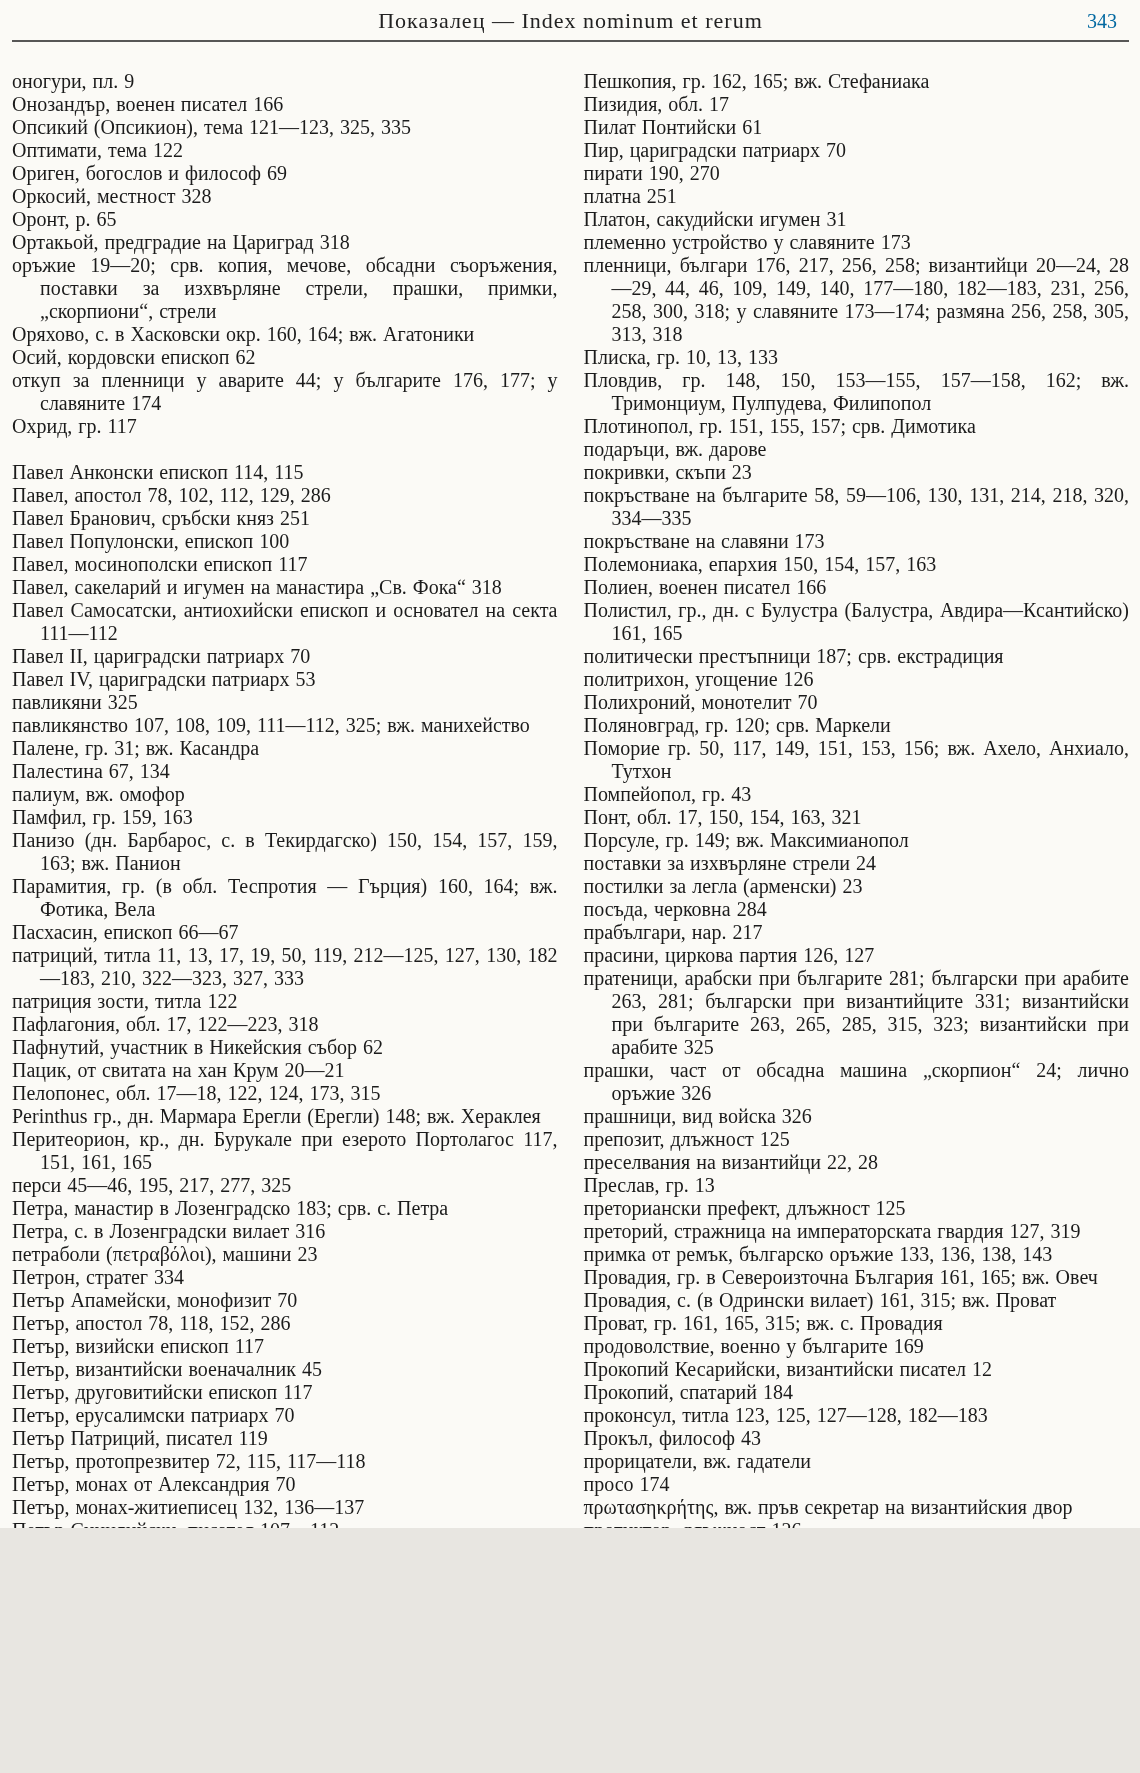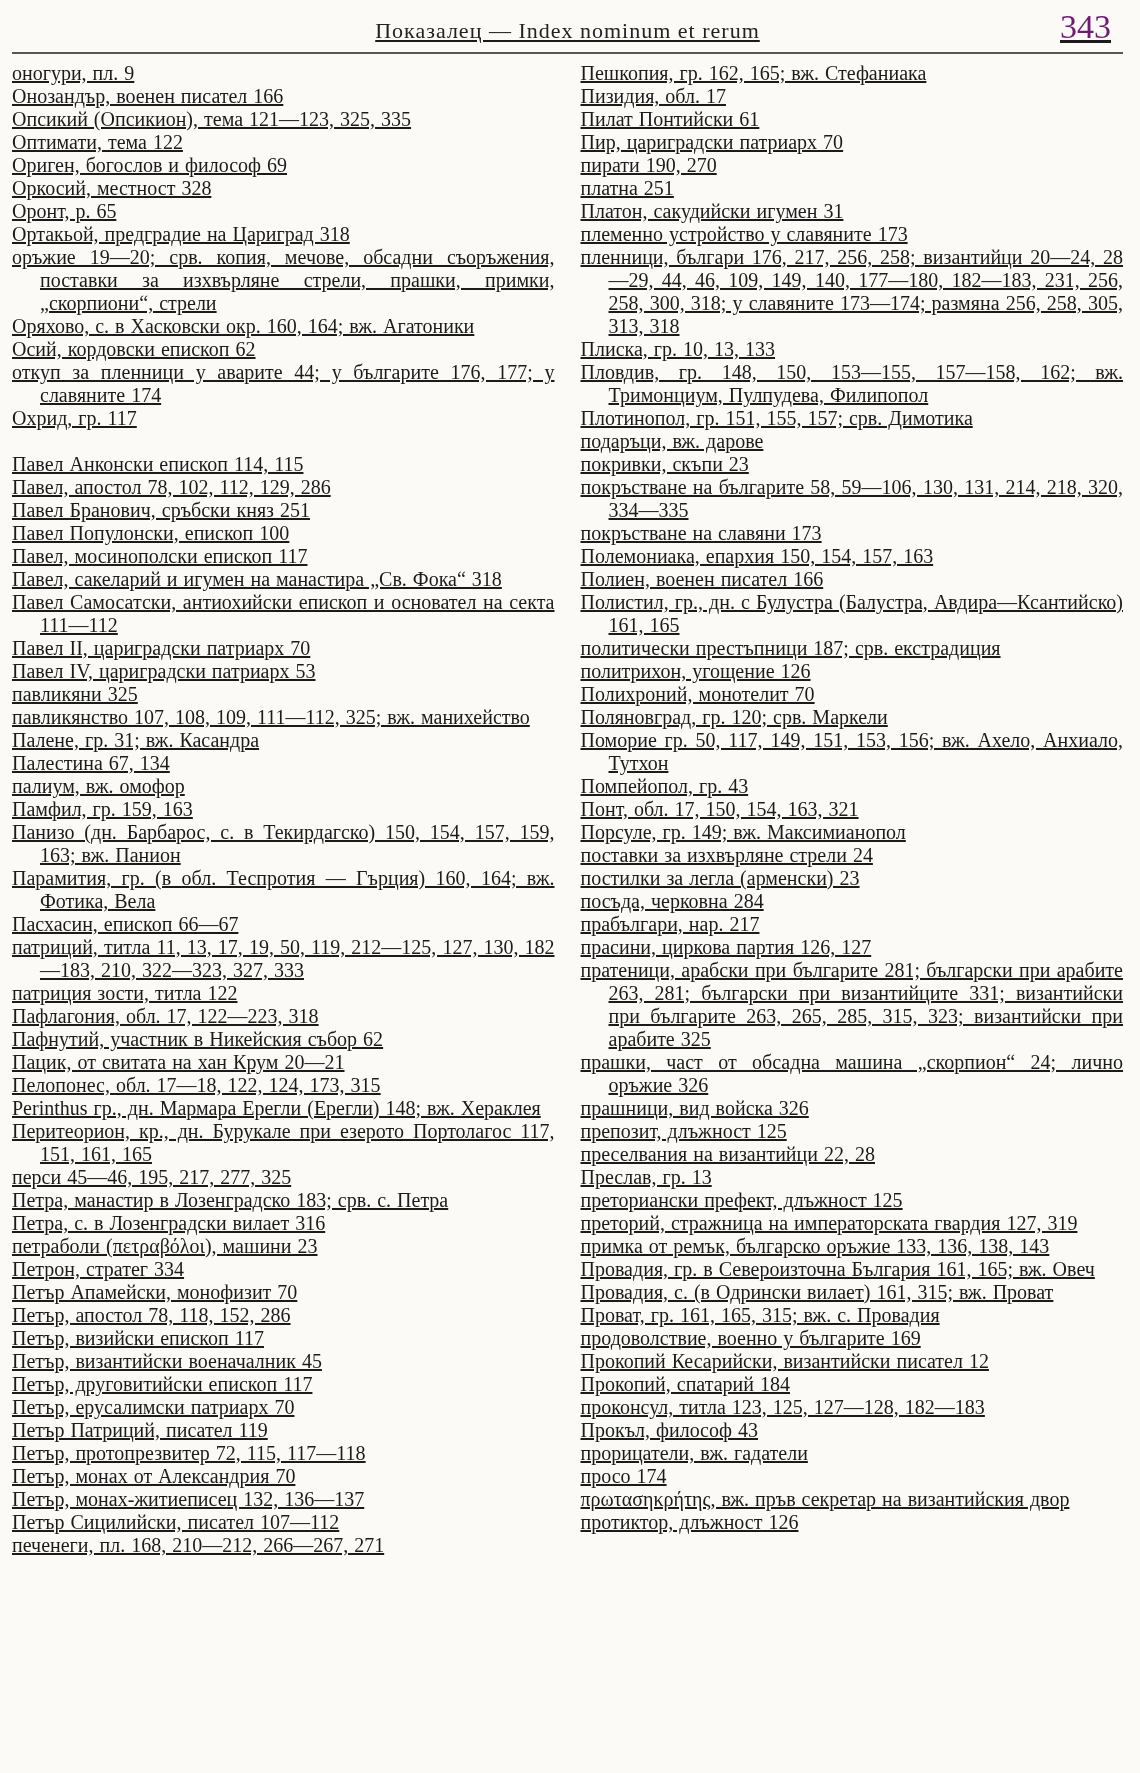--- a/index.html
+++ b/index.html
@@ -3,61 +3,60 @@
 <meta charset="utf-8">
 <style>
   html, body {
     margin: 0;
     padding: 0;
     background: #e8e6e1;
   }
   .page {
     position: relative;
     width: 1140px;
-    height: 1773px;
+    height: 1528px;
     margin: 0 auto;
     background: #fbfaf6;
     color: #1b1b1b;
     font-family: "Liberation Serif", "DejaVu Serif", serif;
     box-sizing: border-box;
-    padding: 6px 17px 0 12px;
+    padding: 6px 11px 0 12px;
     overflow: hidden;
-    text-decoration: underline;
   }
   .page-header {
     display: grid;
     grid-template-columns: 1fr auto 1fr;
     align-items: baseline;
     padding-top: 2px;
   }
   .page-title {
     grid-column: 2;
     text-align: center;
     font-size: 22px;
     letter-spacing: 1px;
     white-space: nowrap;
     color: #222;
   }
   .page-number {
     grid-column: 3;
     text-align: right;
-    font-size: 34px;
+    font-size: 20px;
     padding-right: 12px;
-    color: #701a75;
+    color: #0369a1;
   }
   .header-rule {
     height: 0;
     border-bottom: 2px solid #3a3a3a;
     margin-top: 6px;
     opacity: 0.85;
   }
   .columns {
     display: flex;
     gap: 26px;
-    margin-top: 8px;
+    margin-top: 28px;
   }
   .col {
     flex: 1 1 0;
     min-width: 0;
   }
   .index-section + .index-section {
     margin-top: 23px;
   }
   .index-entry {
     margin: 0;

